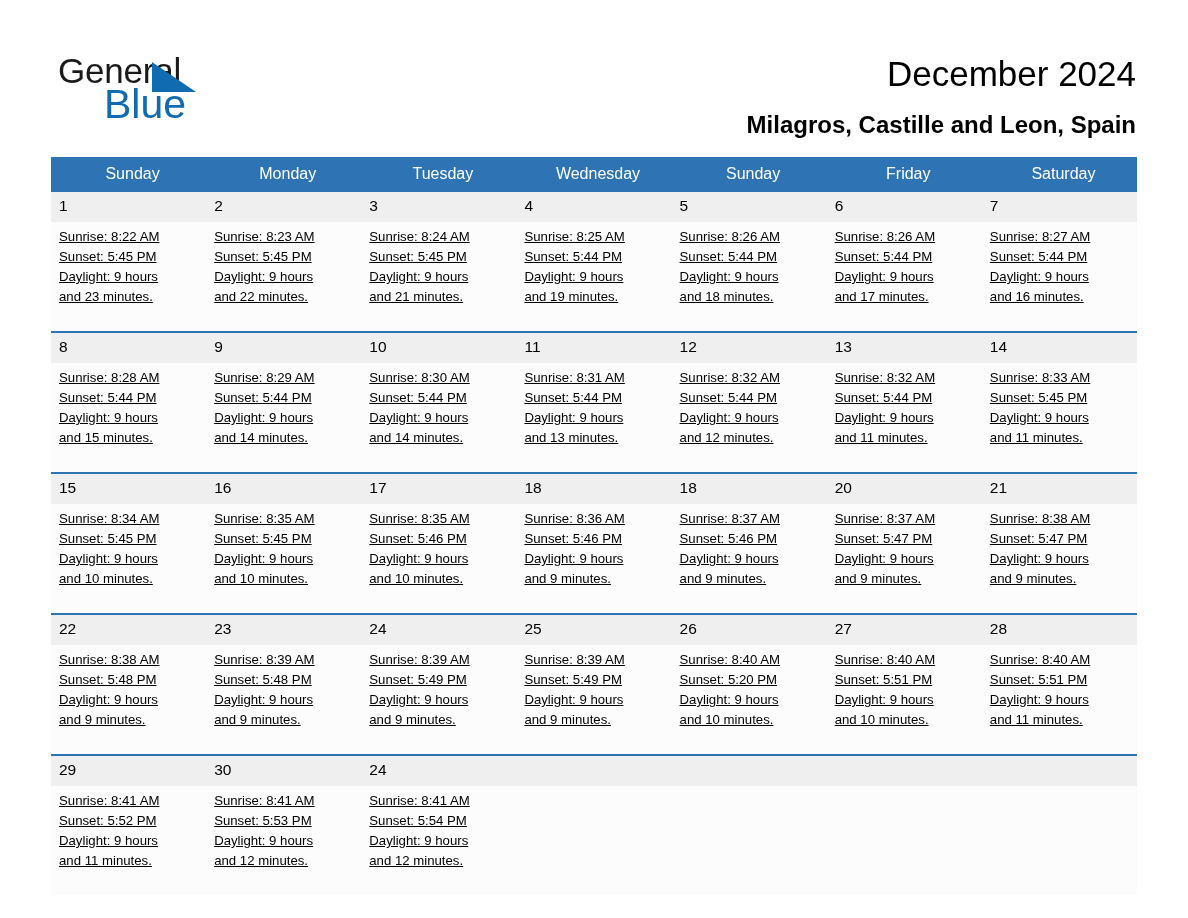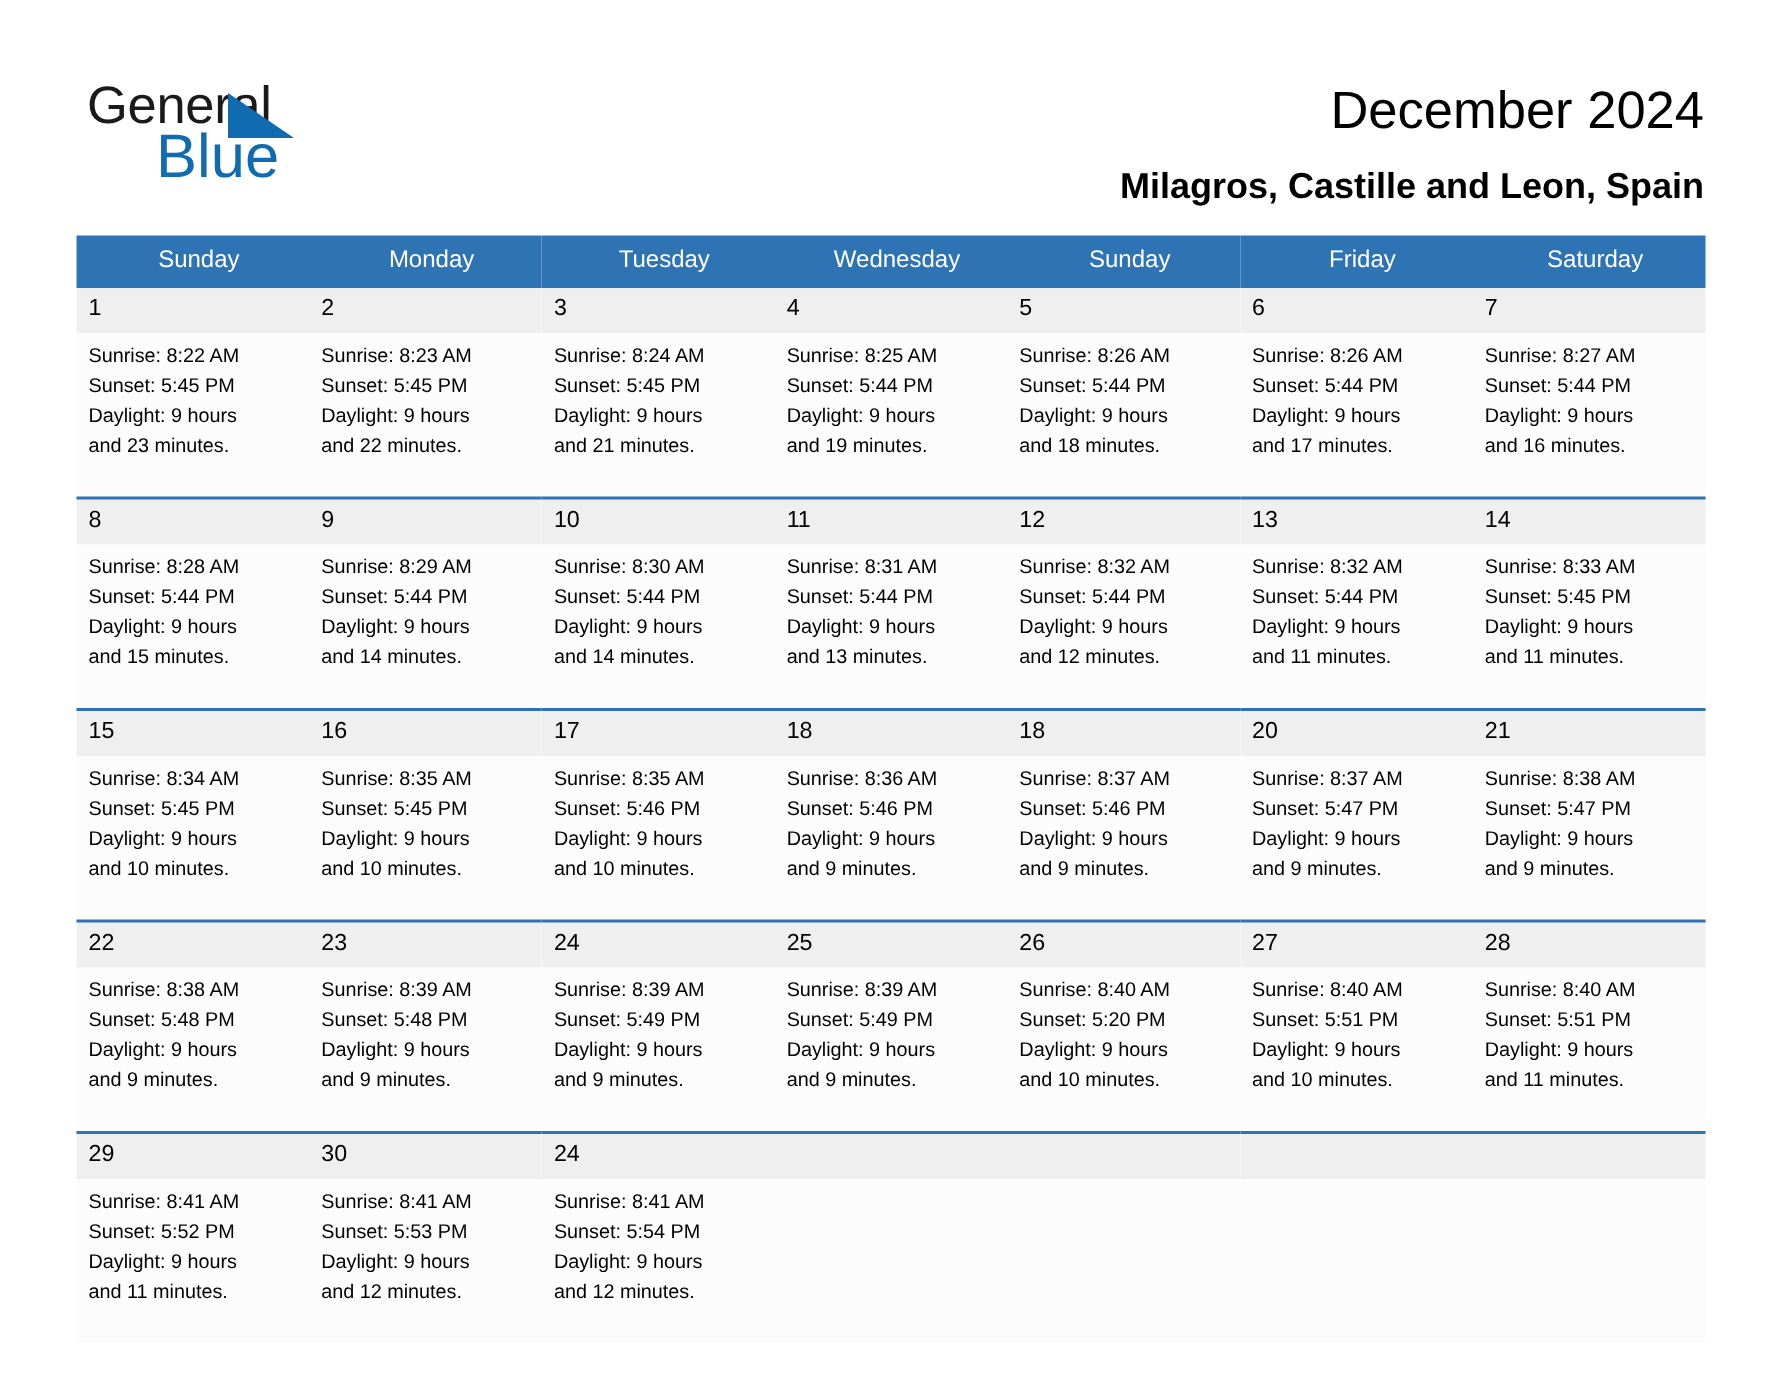--- a/index.html
+++ b/index.html
@@ -117,20 +117,21 @@
     height: 20px;
   }
   .detail-row td {
     background: #FCFCFC;
     font-size: 13.2px;
     line-height: 20px;
     color: #000000;
     padding: 5px 8px 14px 8px;
     vertical-align: top;
     height: 90px;
+    text-decoration: underline;
   }
   .detail-row td .line { white-space: nowrap; }
 
   
   tbody.week-sep .daynum-row td {
     border-top: 2.5px solid #2E74B5;
   }
 
   .empty-cell { background: #FCFCFC !important; }
 </style>

